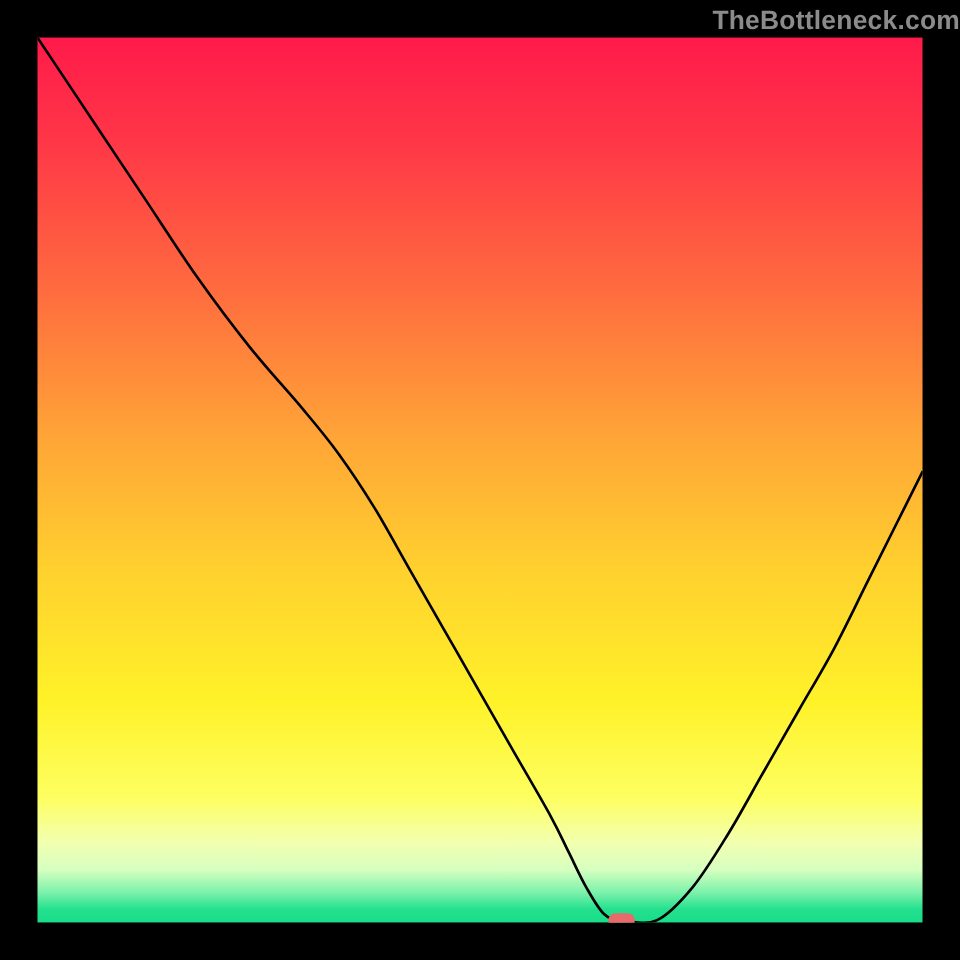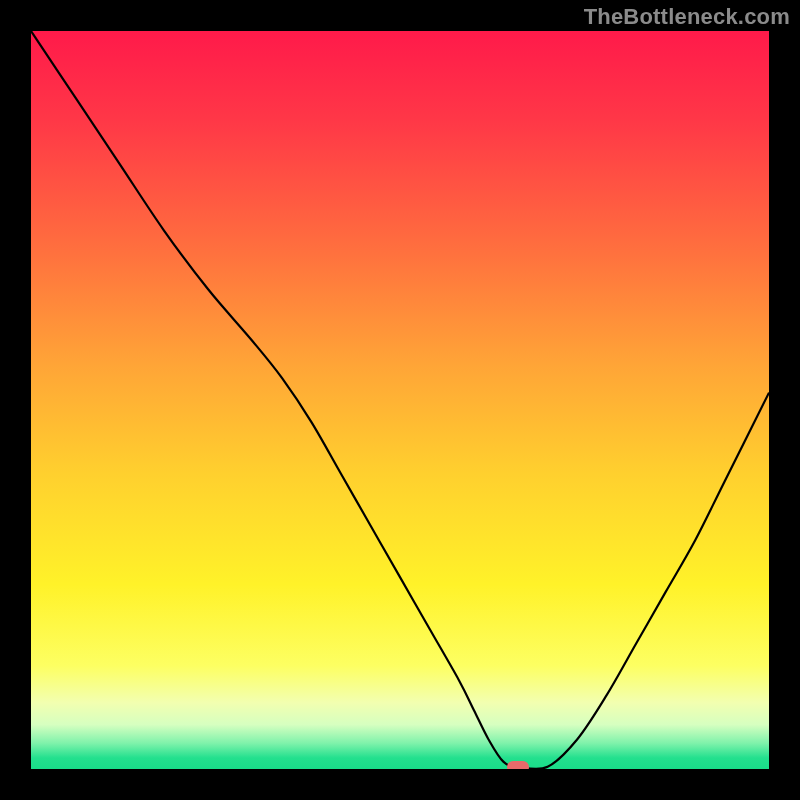--- a/index.html
+++ b/index.html
@@ -43,21 +43,21 @@
     position: absolute;
     width: 22px;
     height: 12px;
     background: #e86a6a;
     border-radius: 6px;
     transform: translate(-50%, -50%);
   }
   .watermark {
     position: absolute;
     top: 4px;
-    right: 10px;
+    right: 0;
     font-family: Arial, Helvetica, sans-serif;
     font-size: 22px;
     font-weight: 600;
     color: #8b8b8b;
     letter-spacing: 0.2px;
     margin-left: 28px;
   }
 </style>
 </head>
 <body>

